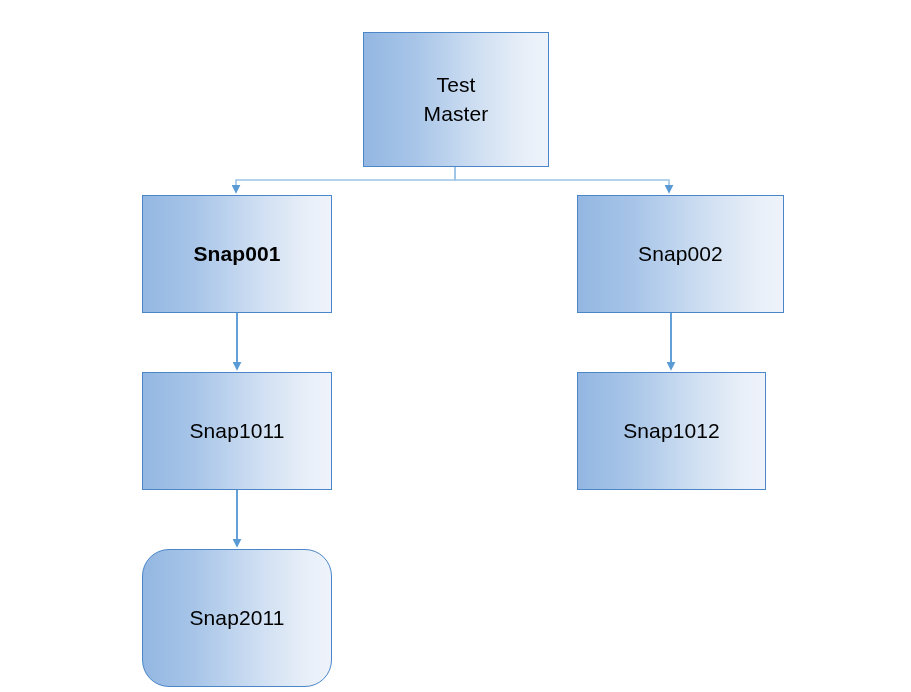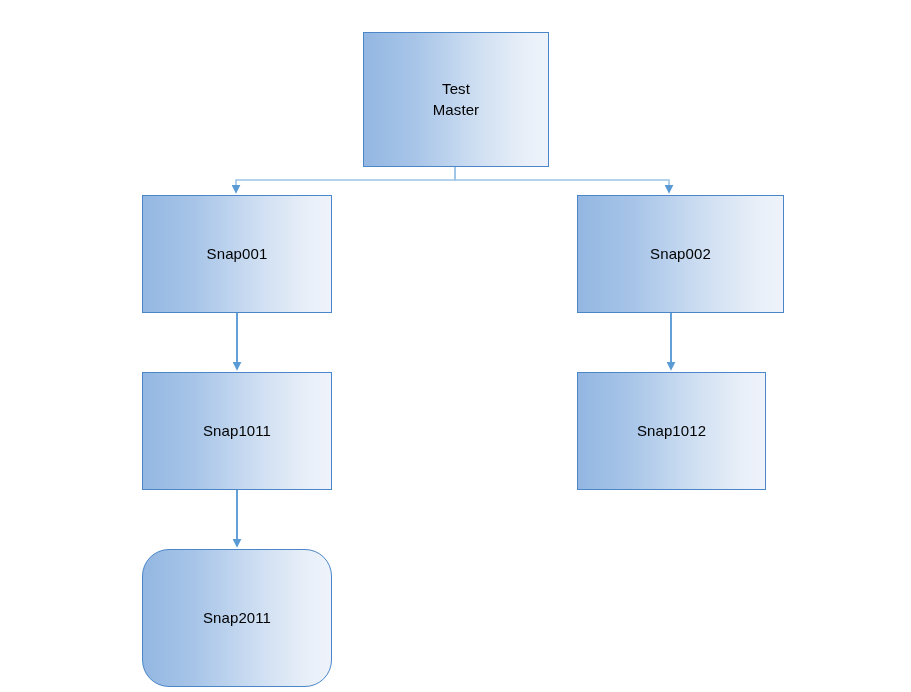--- a/index.html
+++ b/index.html
@@ -30,21 +30,21 @@
     box-sizing: border-box;
     border: 1px solid #4a86c8;
     background-image: linear-gradient(to right, #93b7e2 0%, #a8c5e8 28%, #cfdff2 62%, #e9eff8 88%, #eef3fb 100%);
     display: flex;
     align-items: center;
     justify-content: center;
     text-align: center;
   }
   .node-label {
     font-family: "Liberation Sans", sans-serif;
-    font-size: 15px;
+    font-size: 21px;
     line-height: 1.35;
     color: #000000;
     letter-spacing: 0.1px;
     white-space: pre-line;
   }
 </style>
 </head>
 <body>
 
 <div id="canvas">
@@ -74,21 +74,21 @@
     <g>
       <path d="M237,490 L237,540" fill="none" stroke="#5b9bd5" stroke-width="1.9" marker-end="url(#arrowhead)"></path>
     </g>
   </svg>
 
   <div class="node" style="left:363px; top:32px; width:186px; height:135px;">
     <span class="node-label">Test
 Master</span>
   </div>
 
-  <div class="node" style="left:142px; top:195px; width:190px; height:118px;">
+  <div class="node" style="left:142px; top:195px; width:190px; height:118px;font-weight:bold;">
     <span class="node-label">Snap001</span>
   </div>
 
   <div class="node" style="left:577px; top:195px; width:207px; height:118px;">
     <span class="node-label">Snap002</span>
   </div>
 
   <div class="node" style="left:142px; top:372px; width:190px; height:118px;justify-content:center;">
     <span class="node-label">Snap1011</span>
   </div>

